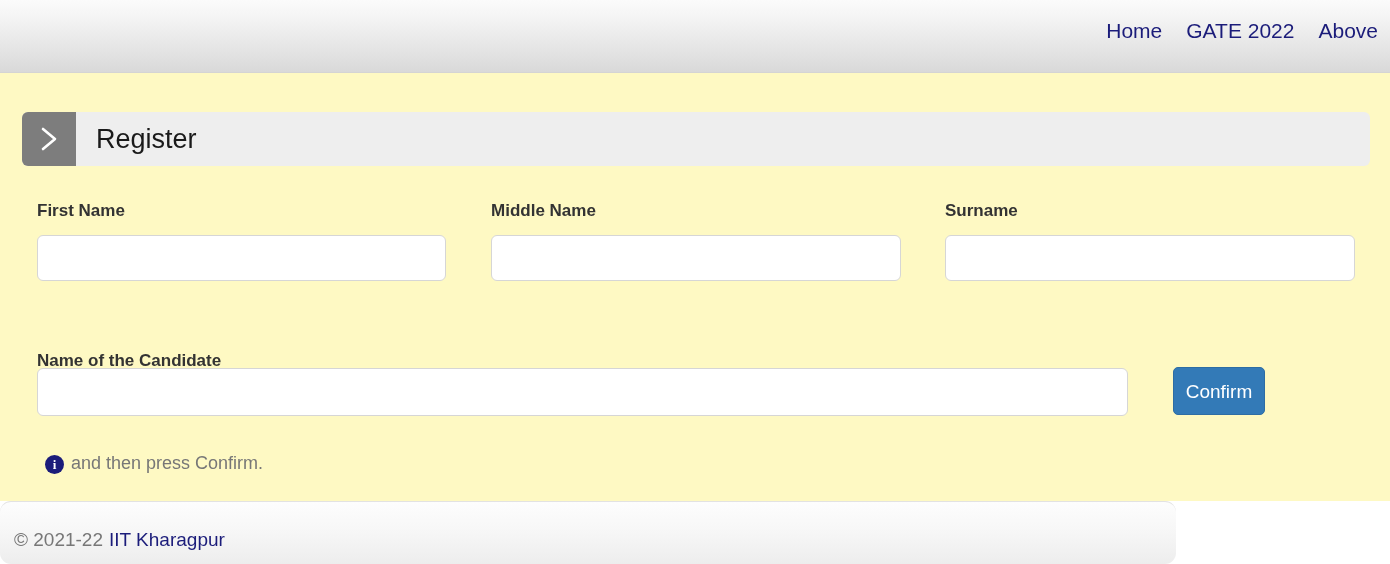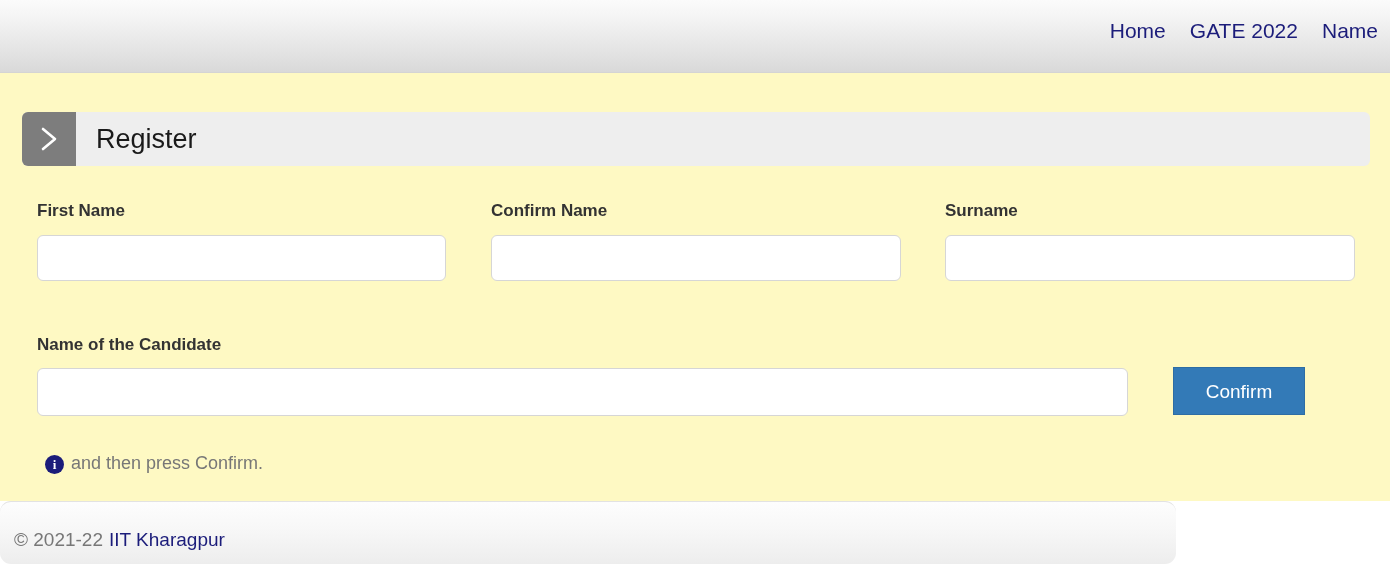--- a/index.html
+++ b/index.html
@@ -107,32 +107,32 @@
     outline: none;
   }
 
   #lbl-first   { left: 37px;  top: 128px; }
   #inp-first   { left: 37px;  top: 162px; width: 409px; }
   #lbl-middle  { left: 491px; top: 128px; }
   #inp-middle  { left: 491px; top: 162px; width: 410px; }
   #lbl-surname { left: 945px; top: 128px; }
   #inp-surname { left: 945px; top: 162px; width: 410px; }
 
-  #lbl-candidate { left: 37px; top: 262px; }
+  #lbl-candidate { left: 37px; top: 278px; }
   #inp-candidate { left: 37px; top: 295px; width: 1091px; height: 48px; }
 
   .confirm-btn {
     position: absolute;
     left: 1173px;
     top: 294px;
-    width: 132px;
+    width: 92px;
     height: 48px;
     background: #337ab7;
     border: 1px solid #2e6da4;
-    border-radius: 0;
+    border-radius: 5px;
     color: #ffffff;
     font-size: 19px;
     font-family: "Liberation Sans", sans-serif;
     cursor: pointer;
     padding: 0;
     line-height: 1;
   }
 
   .help-text {
     position: absolute;
@@ -190,39 +190,39 @@
     margin-left: 6px;
   }
 </style>
 </head>
 <body>
 
 <div class="topnav">
   <div class="nav-links">
     <a class="nav-link" href="#">Home</a>
     <a class="nav-link" href="#">GATE 2022</a>
-    <a class="nav-link last" href="#">Name</a>
+    <a class="nav-link last" href="#">Above</a>
   </div>
 </div>
 
 <div class="content">
 
   <div class="panel-header">
     <div class="panel-badge">
       <svg width="26" height="30" viewBox="0 0 26 30" aria-hidden="true">
         <polyline points="7,5 19,15 7,25" fill="none" stroke="#ffffff" stroke-width="2.6" stroke-linecap="round" stroke-linejoin="round"></polyline>
       </svg>
     </div>
     <div class="panel-title">Register</div>
   </div>
 
   <label class="form-label" id="lbl-first" for="inp-first">First Name</label>
   <input class="form-input" id="inp-first" type="text" value="" style="">
 
-  <label class="form-label" id="lbl-middle" for="inp-middle">Confirm Name</label>
+  <label class="form-label" id="lbl-middle" for="inp-middle">Middle Name</label>
   <input class="form-input" id="inp-middle" type="text" value="" style="">
 
   <label class="form-label" id="lbl-surname" for="inp-surname">Surname</label>
   <input class="form-input" id="inp-surname" type="text" value="" style="">
 
   <label class="form-label" id="lbl-candidate" for="inp-candidate">Name of the Candidate</label>
   <input class="form-input" id="inp-candidate" type="text" value="" style="">
 
   <button class="confirm-btn" type="button">Confirm</button>
 

